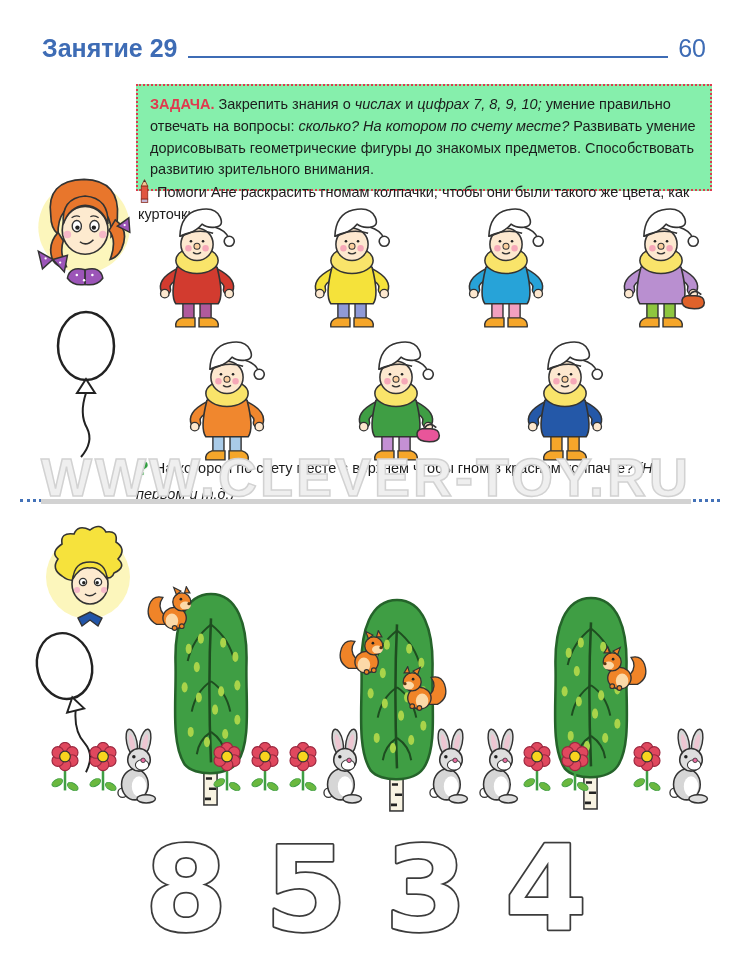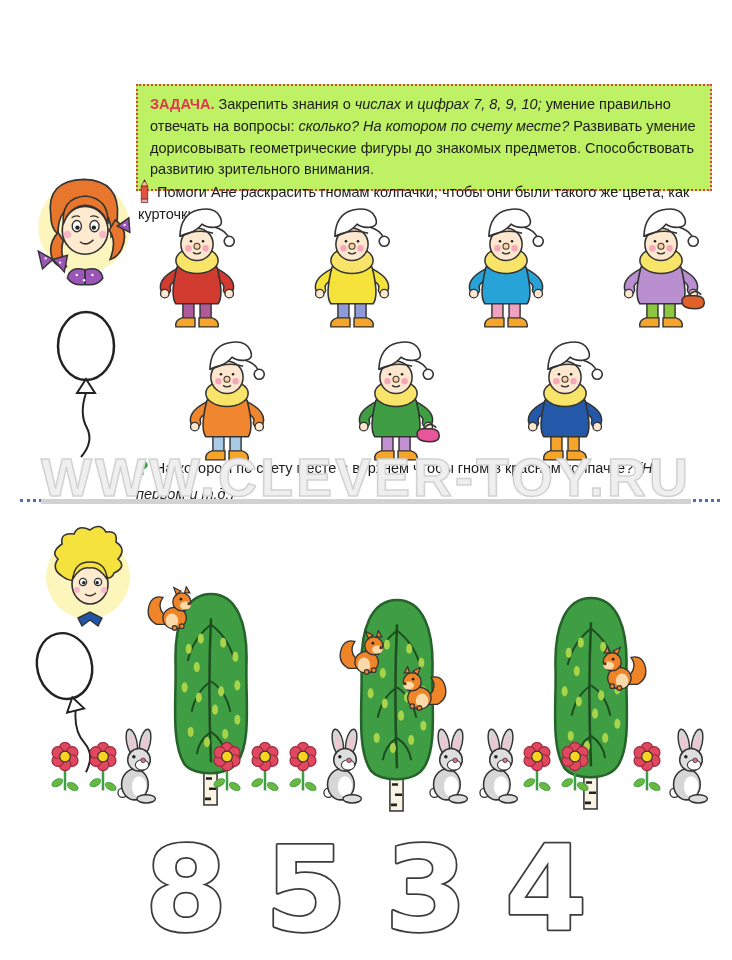--- a/index.html
+++ b/index.html
@@ -6,21 +6,21 @@
   .page{position:relative;width:732px;height:960px;background:#ffffff;overflow:hidden;
         font-family:"Liberation Sans", sans-serif;color:#1c1c1c;}
 
   
   .header{position:absolute;left:42px;top:36px;width:664px;display:flex;align-items:flex-end;gap:10px;}
   .lesson-title{font-size:25px;font-weight:bold;color:#3e6cb5;white-space:nowrap;line-height:1;}
   .header-rule{flex:1;border-bottom:2.5px solid #3e6cb5;margin-bottom:3px;}
   .page-number{font-size:25px;color:#3e6cb5;line-height:1;}
 
   
-  .task-box{position:absolute;left:136px;top:84px;width:548px;background:#bef264;
+  .task-box{position:absolute;left:136px;top:84px;width:548px;background:#86efac;
             border:2px dotted #e0394e;padding:8px 12px;font-size:14.5px;line-height:1.5;}
   .task-label{color:#e0394e;font-weight:bold;}
   .seg-italic{font-style:italic;}
 
   
   .girl-avatar{position:absolute;left:30px;top:170px;width:104px;height:128px;}
   .boy-avatar{position:absolute;left:38px;top:522px;width:100px;height:120px;}
 
   
   .instruction{position:absolute;font-size:14.5px;line-height:1.5;}
@@ -65,20 +65,25 @@
   .numbers-row{position:absolute;left:0;top:820px;width:732px;display:flex;justify-content:center;gap:28px;}
   .digit-outline{width:92px;height:132px;}
   .digit-outline text{font-family:"DejaVu Sans", sans-serif;font-weight:bold;font-size:118px;
                       fill:#ffffff;stroke:#3c3c3c;stroke-width:3.5px;paint-order:stroke;stroke-linejoin:round;}
 </style>
 </head>
 <body>
 
 <div class="page">
 
+  <div class="header">
+    <span class="lesson-title">Занятие 29</span>
+    <span class="header-rule"></span>
+    <span class="page-number">60</span>
+  </div>
 
   <div class="task-box">
     <span class="task-label">ЗАДАЧА.</span><span><span class="seg-normal"> Закрепить знания о </span><span class="seg-italic">числах</span><span class="seg-normal"> и </span><span class="seg-italic">цифрах 7, 8, 9, 10;</span><span class="seg-normal"> умение правильно отвечать на вопросы: </span><span class="seg-italic">сколько? На котором по счету месте?</span><span class="seg-normal"> Развивать умение дорисовывать геометрические фигуры до знакомых предметов. Способствовать развитию зрительного внимания.</span></span>
   </div>
 
   <div class="girl-avatar">
     <svg viewBox="0 0 100 125">
       <circle cx="52" cy="55" r="44" fill="#fcf6bc"></circle>
       <path d="M20 44 Q15 10 52 9 Q87 10 84 46 Q84 58 78 64 Q80 36 52 30 Q26 34 27 62 Q20 56 20 44 Z" fill="#e8762c" stroke="#333" stroke-width="1.6"></path>
       <path d="M82 48 Q96 58 88 76 Q84 84 77 86 Q84 68 76 58 Z" fill="#e8762c" stroke="#333" stroke-width="1.6"></path>

